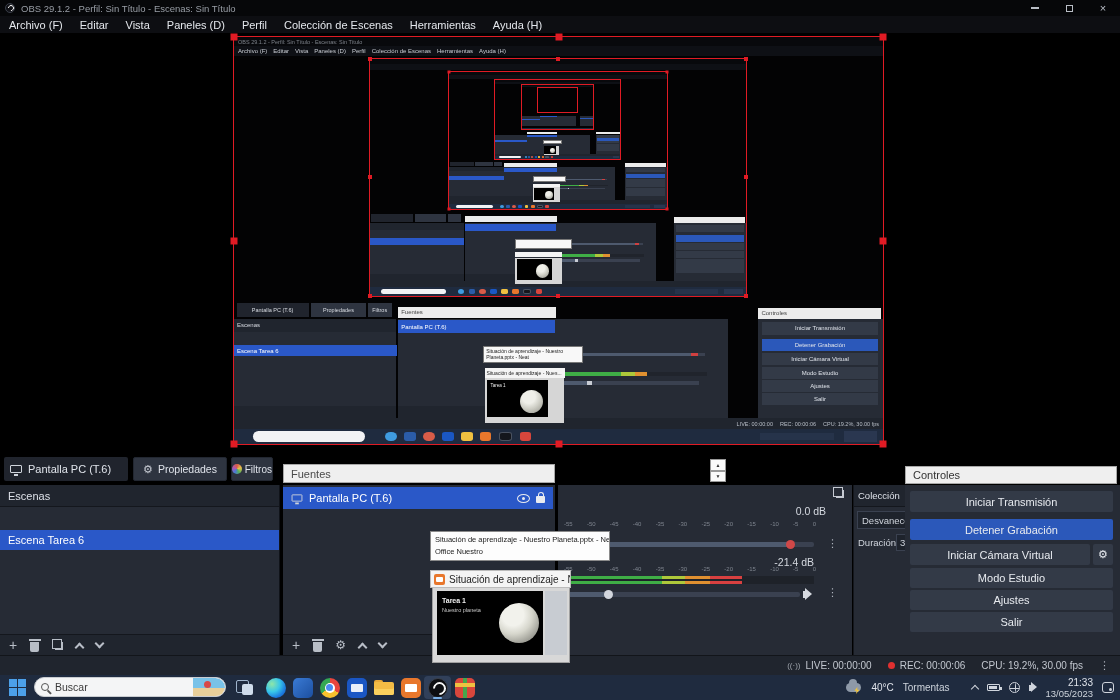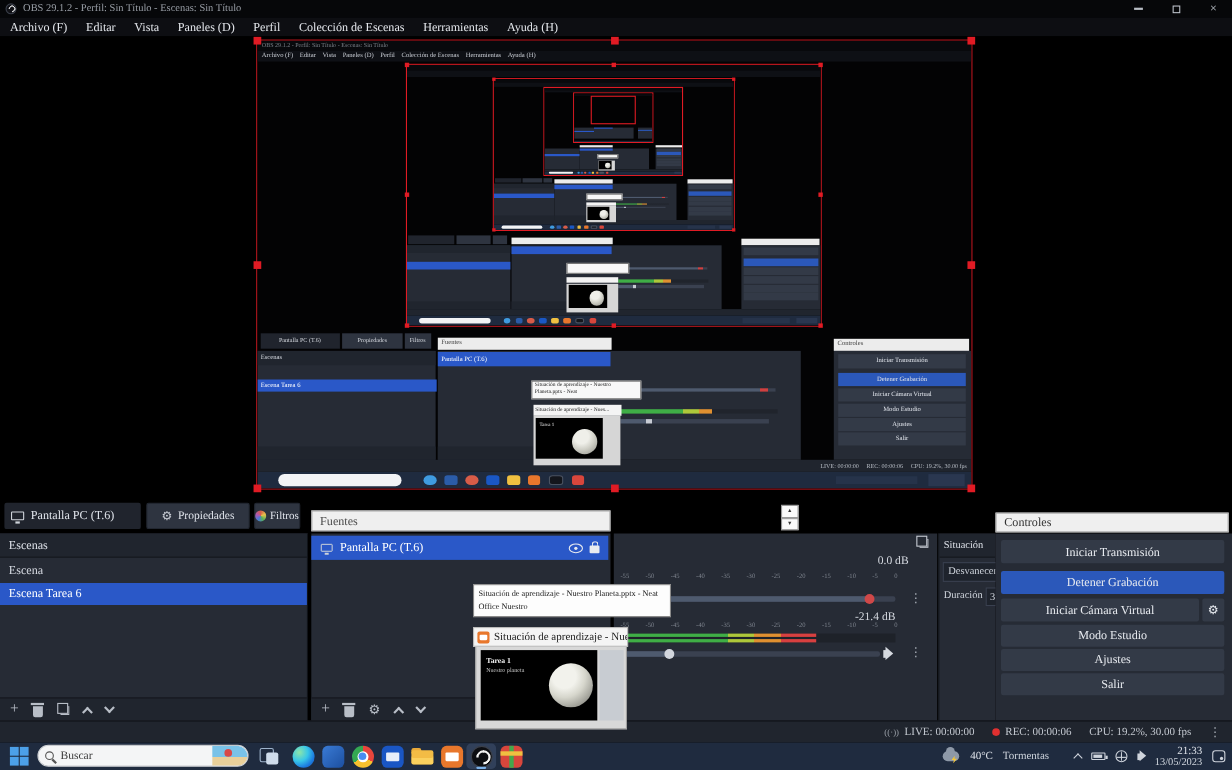--- a/index.html
+++ b/index.html
@@ -1,17 +1,17 @@
 <!DOCTYPE html>
 <html><head>
 <meta charset="utf-8">
 <style>
   html,body{margin:0;padding:0;background:#000;}
   body{width:1120px;height:700px;overflow:hidden;font-family:"Liberation Sans",sans-serif;position:relative;}
-  #stage{position:absolute;inset:0;width:1056px;height:700px;background:#000;font-family:Liberation Serif, serif;}
+  #stage{position:absolute;inset:0;width:1056px;height:700px;background:#000;}
   i,span,div{box-sizing:border-box;}
 
   
   .titlebar{position:absolute;left:0;top:0;width:1120px;height:16px;background:#060709;display:flex;align-items:center;}
   .obs-logo{width:10px;height:10px;border-radius:50%;background:#101116;border:1px solid #3a3f4a;margin-left:5px;position:relative;}
   .obs-logo::after{content:"";position:absolute;left:2px;top:1px;width:4px;height:4px;border:1.3px solid #e8e8e8;border-radius:50%;border-bottom-color:transparent;transform:rotate(45deg);}
   .title-text{margin-left:6px;font-size:9.5px;color:#999ea6;white-space:nowrap;}
   .win-btns{position:absolute;right:0;top:0;height:16px;display:flex;}
   .wb{width:34px;height:16px;display:flex;align-items:center;justify-content:center;color:#b9bec6;}
   .g-min{width:8px;height:1.5px;background:#b9bec6;}
@@ -567,23 +567,20 @@
     <span>▼</span>
   </div>
   <div class="white-box controles-title">
     <span>Controles</span>
   </div>
 
   <div class="panel escenas">
     <div class="phdr">
         <span>Escenas</span>
       </div>
-    <div class="srow" style="top:24px;">
-        <span>Escena</span>
-      </div>
     <div class="srow sel" style="top:45px;">
         <span>Escena Tarea 6</span>
       </div>
     <div class="ptool">
       <span class="plus-ico">+</span>
       <i class="trash"></i>
       <i class="dup"></i>
       <i class="chev up"></i>
       <i class="chev down"></i>
     </div>
@@ -668,21 +665,21 @@
     <div class="slide">
       <div class="sl-t1">Tarea 1</div>
       <div class="sl-t2">Nuestro planeta</div>
       <i class="moon"></i>
     </div>
     <div class="side"></div>
   </div>
 
   <div class="panel transition">
     <div class="phdr">
-        <span>Situación</span>
+        <span>Colección</span>
       </div>
     <div class="tchip">
         <span>Desvanecer</span>
       </div>
     <div class="tdur-label">Duración</div>
     <div class="tdur-chip">
         <span>3</span>
       </div>
   </div>
 

